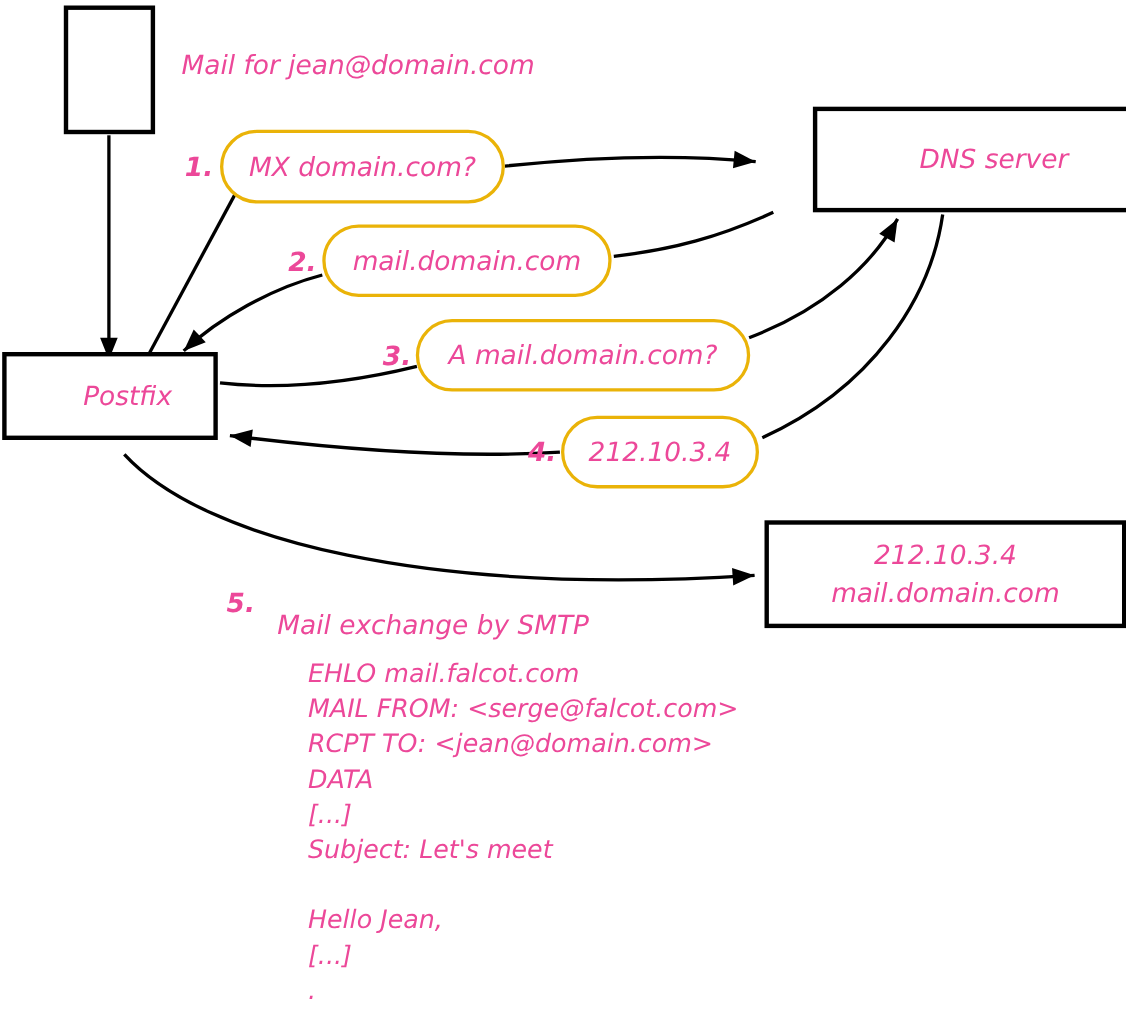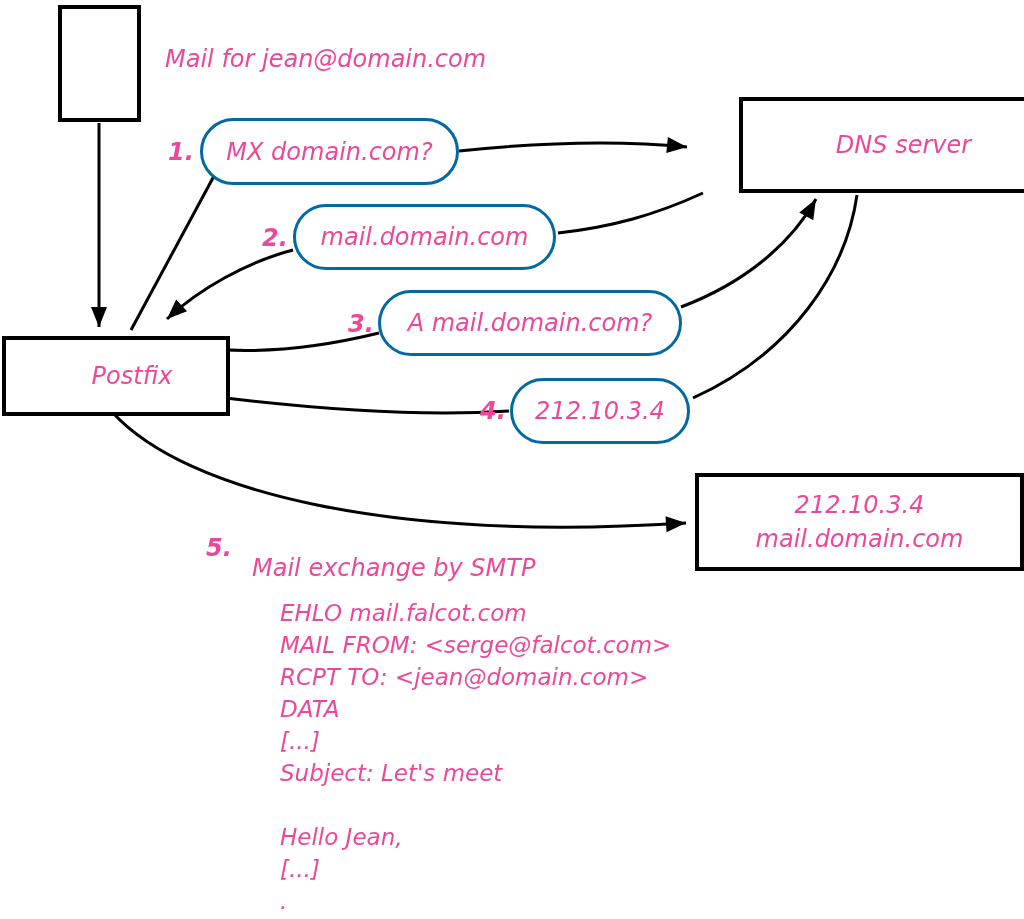--- a/index.html
+++ b/index.html
@@ -19,27 +19,27 @@
     position: absolute;
     border: 4px solid #000000;
     background: #ffffff;
     box-sizing: border-box;
     display: flex;
     align-items: center;
     justify-content: center;
     font-size: 24px;
   }
   .envelope { left: 58px;  top: 5px;   width: 83px;  height: 117px; }
-  .postfix  { left: 2px;   top: 336px; width: 228px; height: 80px; padding-left: 32px; }
+  .postfix  { left: 2px;   top: 320px; width: 196px; height: 80px; padding-left: 32px; }
   .dns      { left: 695px; top: 97px;  width: 329px; height: 96px; margin-left: 44px; }
   .result   { left: 695px; top: 473px; width: 329px; height: 98px; flex-direction: column; line-height: 34px; }
 
   .pill {
     position: absolute;
-    border: 3px solid #0369a1;
+    border: 3px solid #eab308;
     background: #ffffff;
     box-sizing: border-box;
     border-radius: 34px;
     display: flex;
     align-items: center;
     justify-content: center;
     font-size: 24px;
   }
   .pill1 { left: 200px; top: 118px; width: 259px; height: 67px; }
   .pill2 { left: 293px; top: 204px; width: 263px; height: 66px; }

